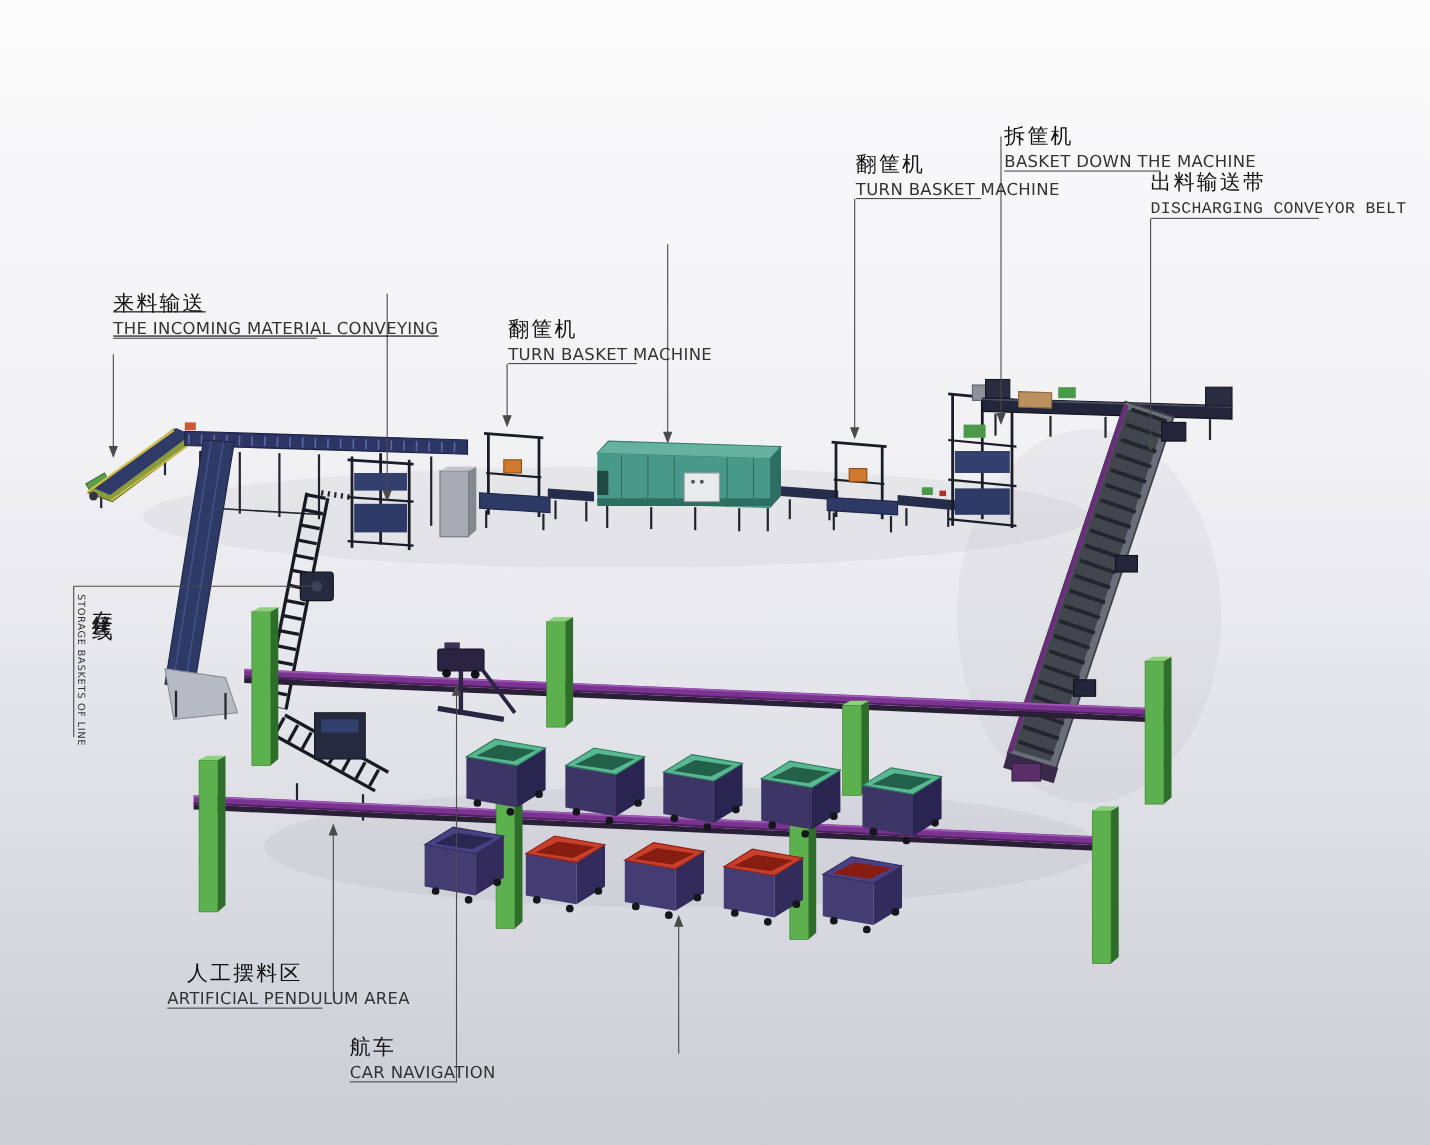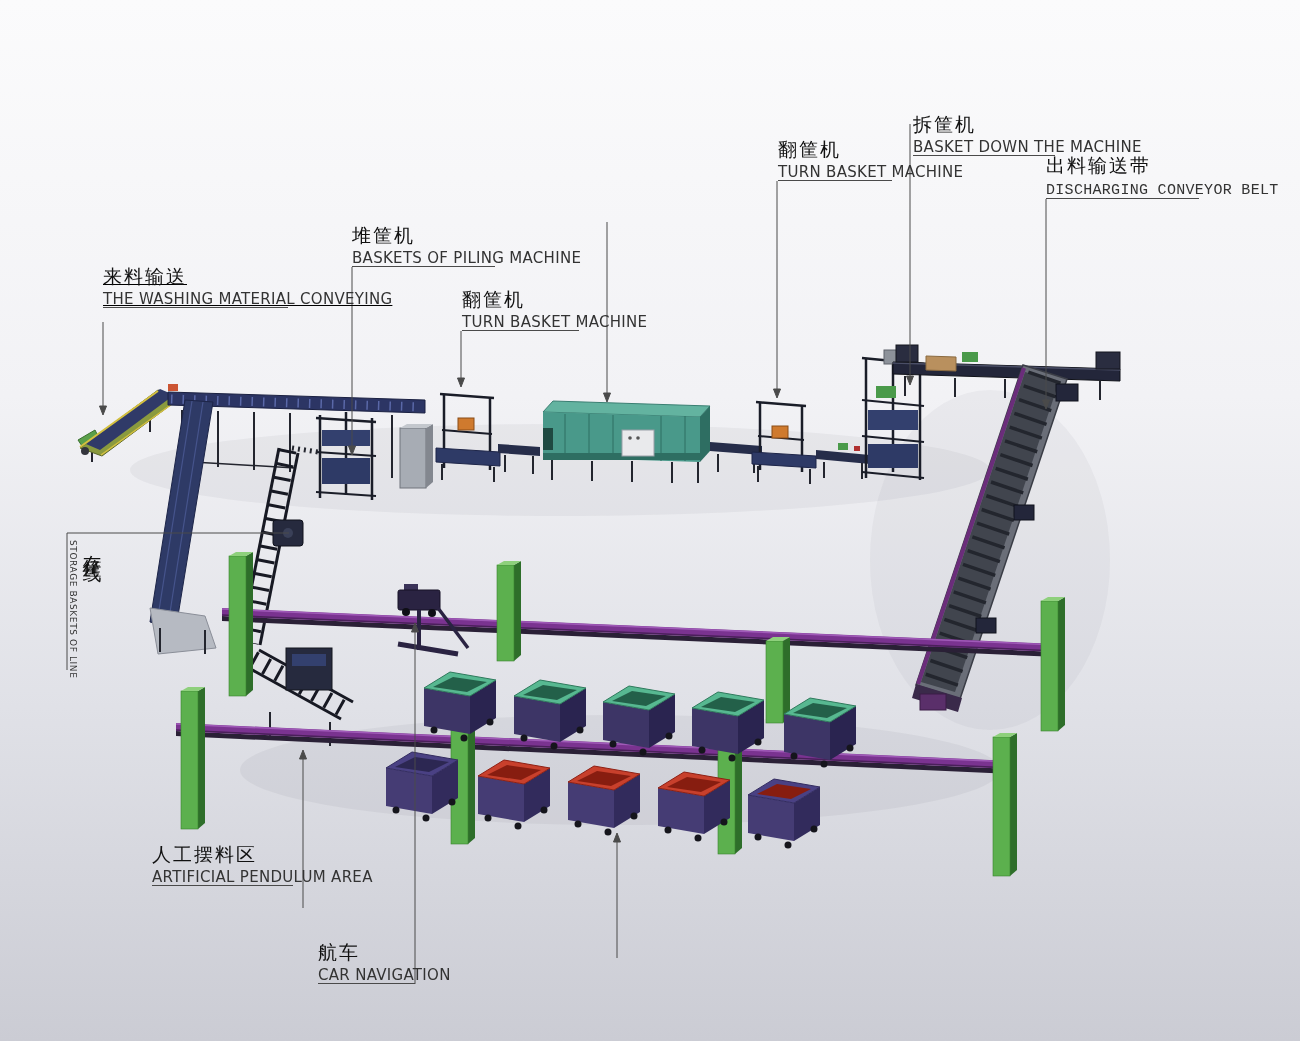--- a/index.html
+++ b/index.html
@@ -384,27 +384,23 @@
     <line x1="415" y1="984" x2="415" y2="630"></line>
         <polygon points="411.5,632 418.5,632 415,623"></polygon>
 
     <line x1="617" y1="958" x2="617" y2="840"></line>
         <polygon points="613.5,842 620.5,842 617,833"></polygon>
   </g>
 </svg>
 
 <div class="label" style="left:103px; top:264px; width:185px;text-decoration:underline;">
   <div class="zh">来料输送</div>
-  <div class="en">THE WASHING MATERIAL CONVEYING</div>
-</div>
-
-<div class="label" style="left:352px; top:223px; width:143px;">
-  <div class="zh">堆筐机</div>
-  <div class="en">BASKETS OF PILING MACHINE</div>
-</div>
+  <div class="en">THE INCOMING MATERIAL CONVEYING</div>
+</div>
+
 
 <div class="label" style="left:462px; top:287px; width:117px;">
   <div class="zh">翻筐机</div>
   <div class="en">TURN BASKET MACHINE</div>
 </div>
 
 
 <div class="label" style="left:778px; top:137px; width:114px;">
   <div class="zh">翻筐机</div>
   <div class="en">TURN BASKET MACHINE</div>
@@ -416,21 +412,21 @@
 </div>
 
 <div class="label" style="left:1046px; top:155px; width:153px;font-family:Liberation Mono, monospace;">
   <div class="zh">出料输送带</div>
   <div class="en">DISCHARGING CONVEYOR BELT</div>
 </div>
 
 <span class="vlabel-zh">存筐线</span>
 <span class="vlabel-en">STORAGE BASKETS OF LINE</span>
 
-<div class="label" style="left:152px; top:842px; width:141px;">
+<div class="label" style="left:152px; top:873px; width:141px;text-align:center;">
   <div class="zh">人工摆料区</div>
   <div class="en">ARTIFICIAL PENDULUM AREA</div>
 </div>
 
 <div class="label" style="left:318px; top:940px; width:97px;">
   <div class="zh">航车</div>
   <div class="en">CAR NAVIGATION</div>
 </div>
 
 

